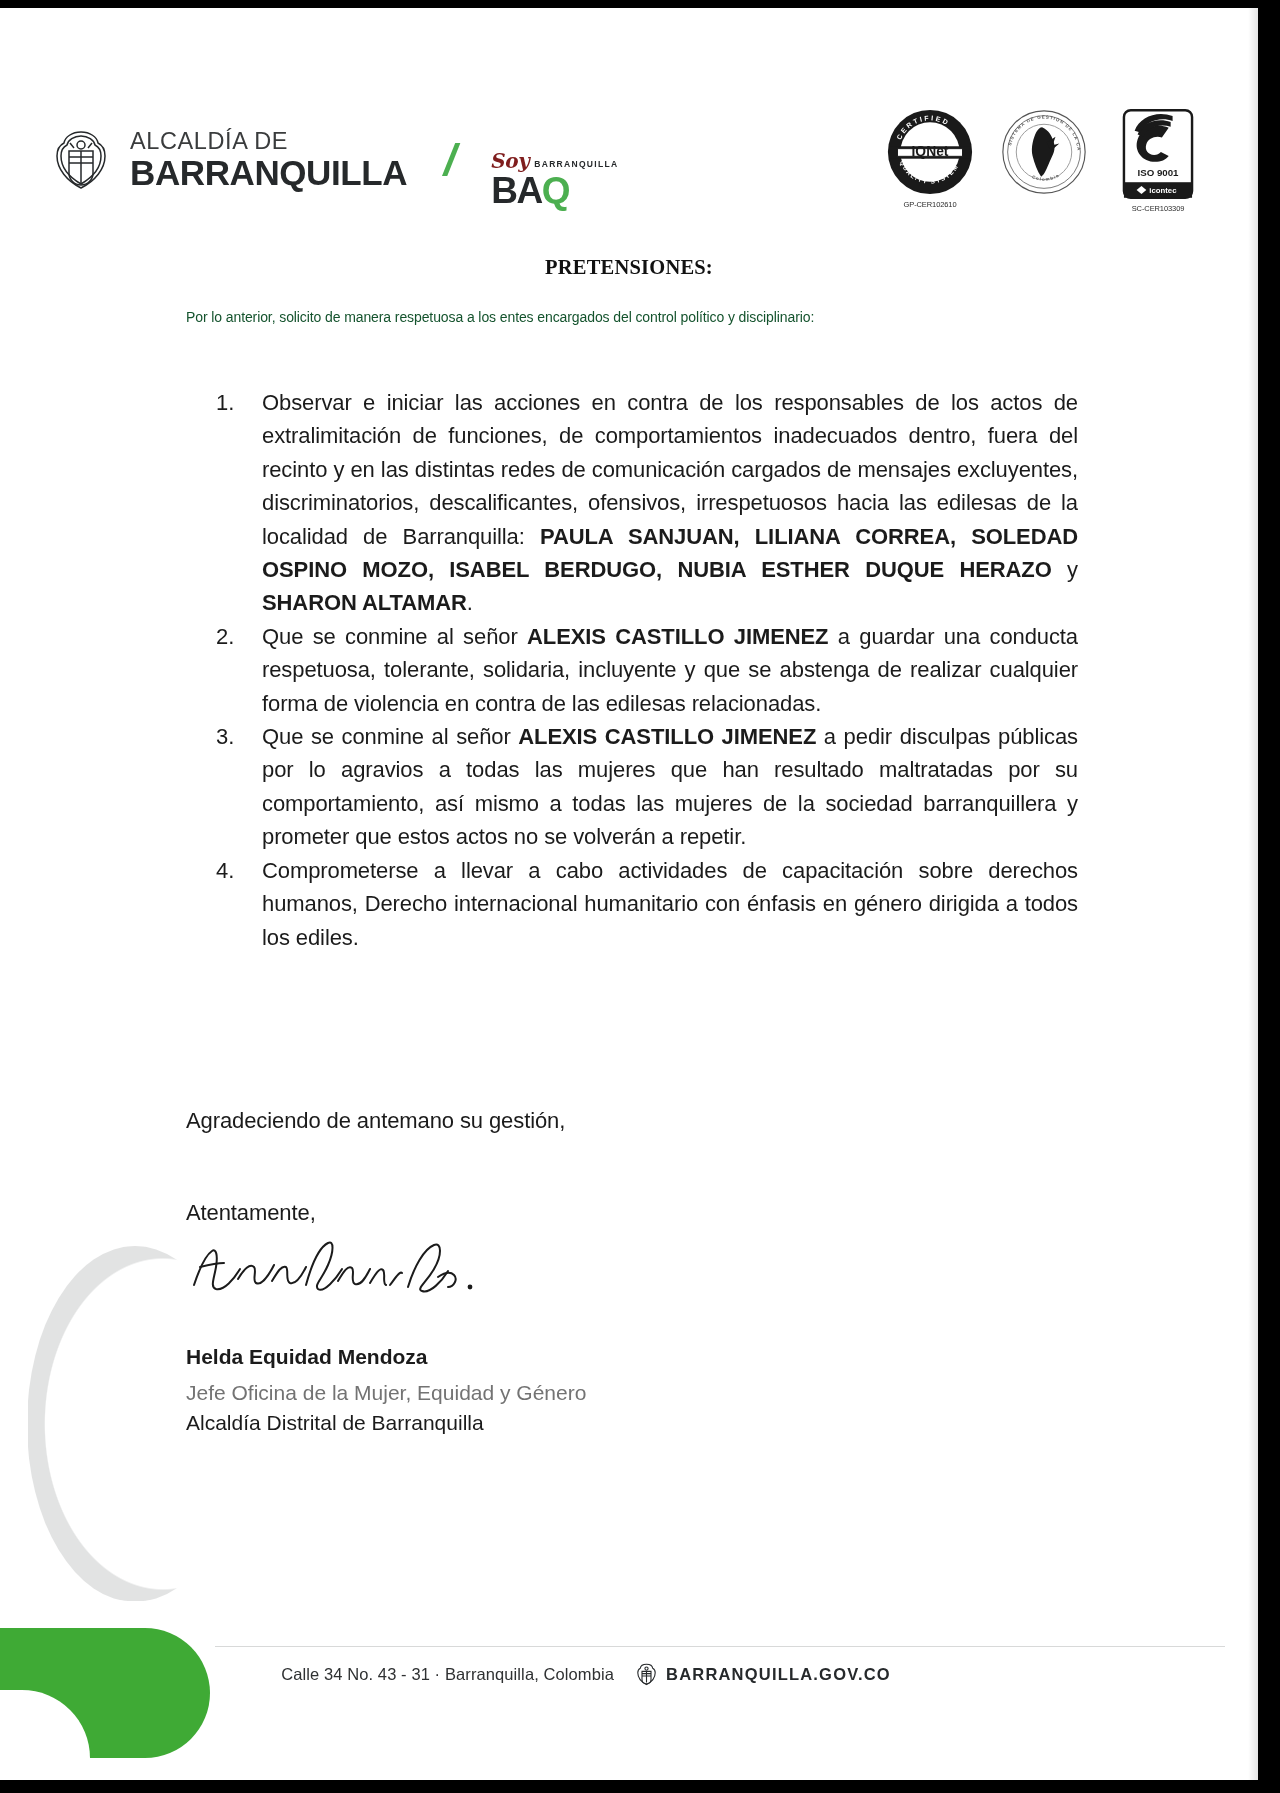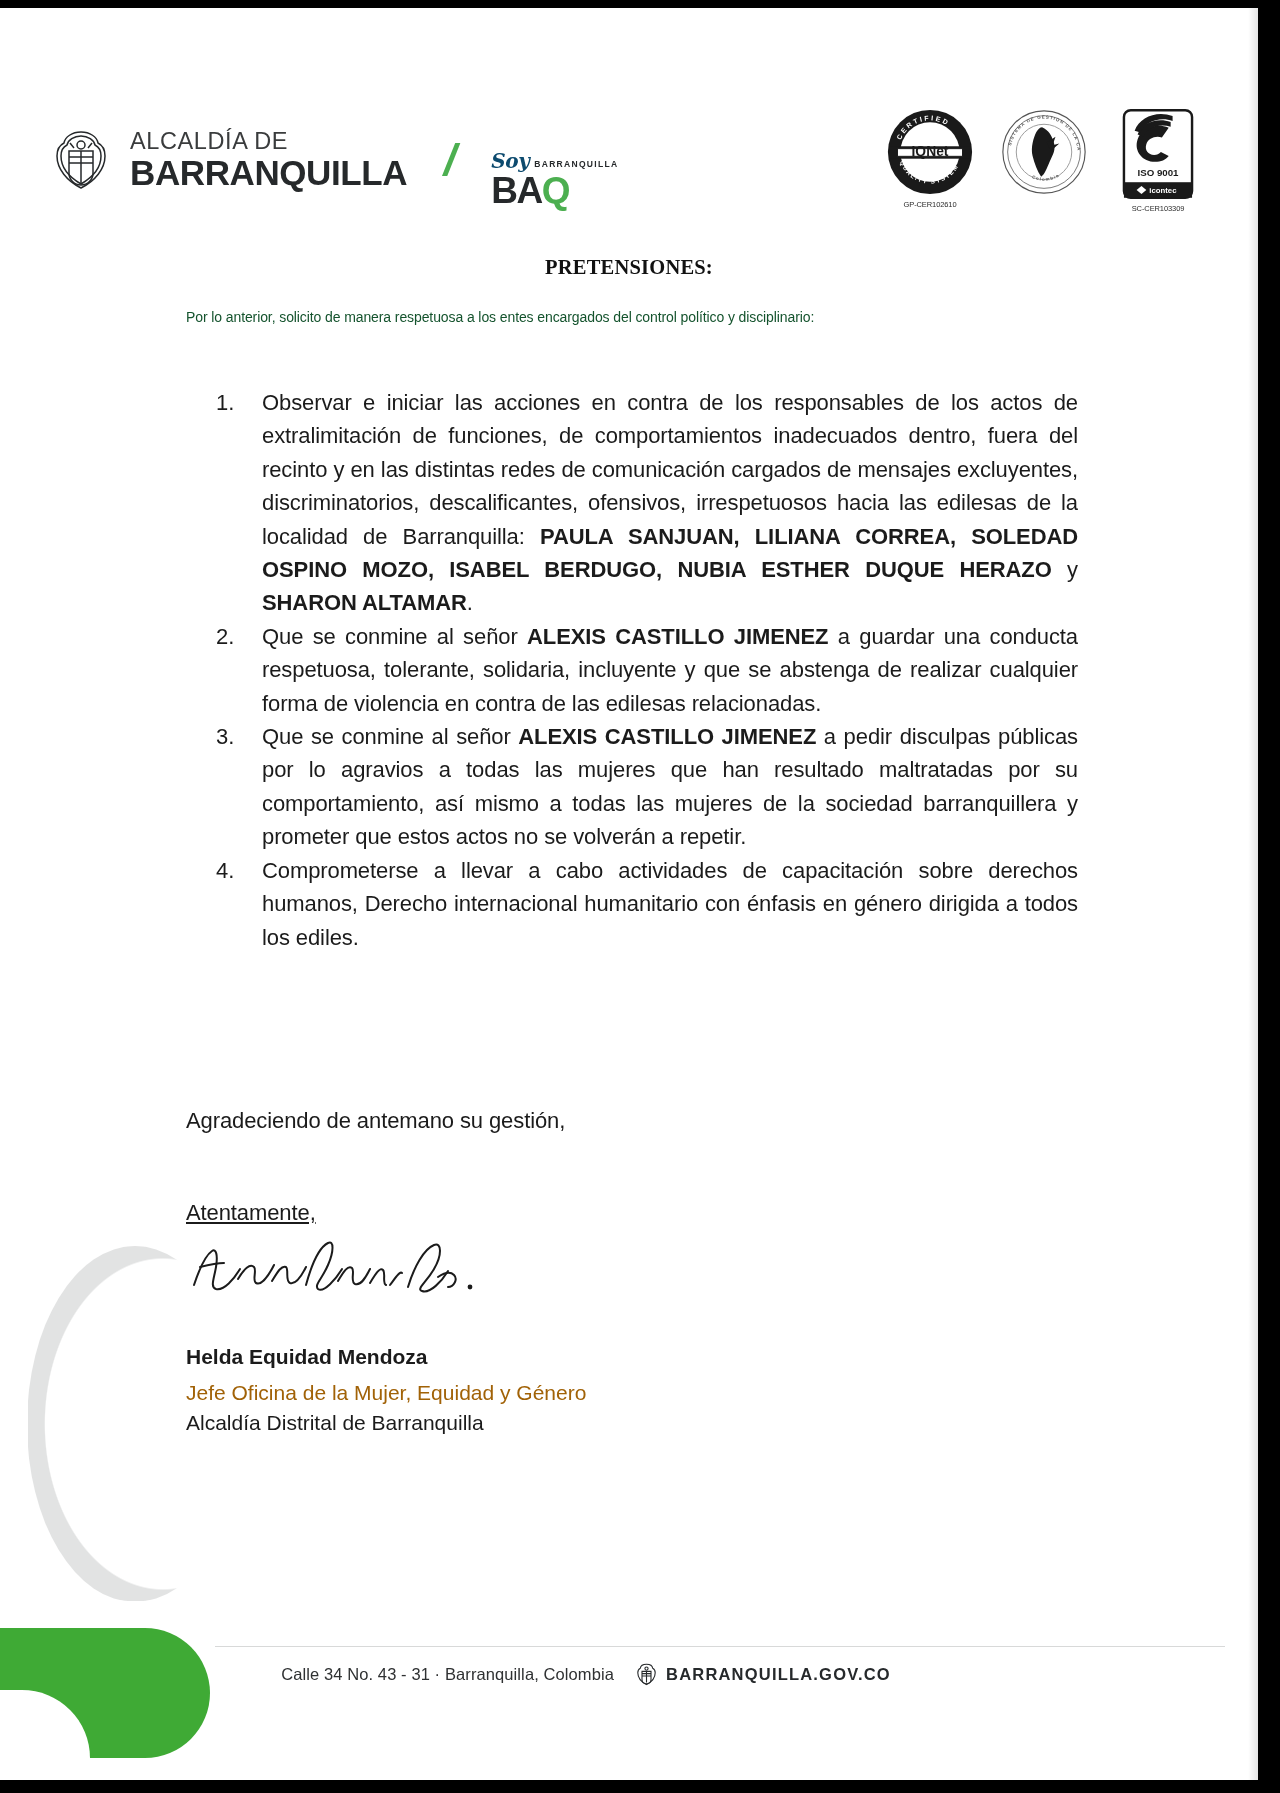--- a/index.html
+++ b/index.html
@@ -119,21 +119,21 @@
   .baq .soy-row {
     display: flex;
     align-items: flex-end;
     gap: 5px;
     margin-bottom: 1px;
   }
   .baq .soy {
     font-family: "DejaVu Serif", serif;
     font-style: italic;
     font-size: 20px;
-    color: #0c4a6e;
+    color: #7f1d1d;
     font-weight: 700;
     letter-spacing: -0.5px;
     margin-top: 40px;
   }
   .baq .soy-sub {
     font-size: 8.5px;
     font-weight: 700;
     letter-spacing: 1.3px;
     color: #26292b;
     padding-bottom: 3px;
@@ -245,21 +245,20 @@
     color: #1b1b1b;
     letter-spacing: -0.1px;
   }
   .regards {
     position: absolute;
     left: 186px;
     top: 1192px;
     font-size: 22px;
     color: #1b1b1b;
     letter-spacing: -0.1px;
-    text-decoration: underline;
   }
   .signature {
     position: absolute;
     left: 186px;
     top: 1225px;
     width: 300px;
     height: 70px;
   }
   .sign-name {
     position: absolute;
@@ -267,21 +266,21 @@
     top: 1337px;
     font-size: 21px;
     font-weight: 700;
     color: #1b1b1b;
   }
   .sign-role {
     position: absolute;
     left: 186px;
     top: 1370px;
     font-size: 21px;
-    color: #a16207;
+    color: #737373;
     line-height: 30px;
   }
   .sign-org {
     position: absolute;
     left: 186px;
     top: 1400px;
     font-size: 21px;
     color: #1b1b1b;
     line-height: 30px;
   }

